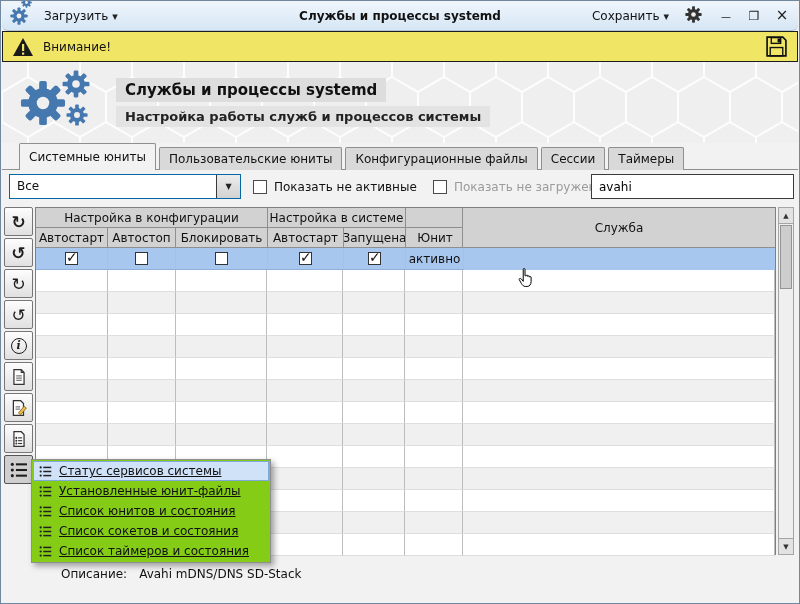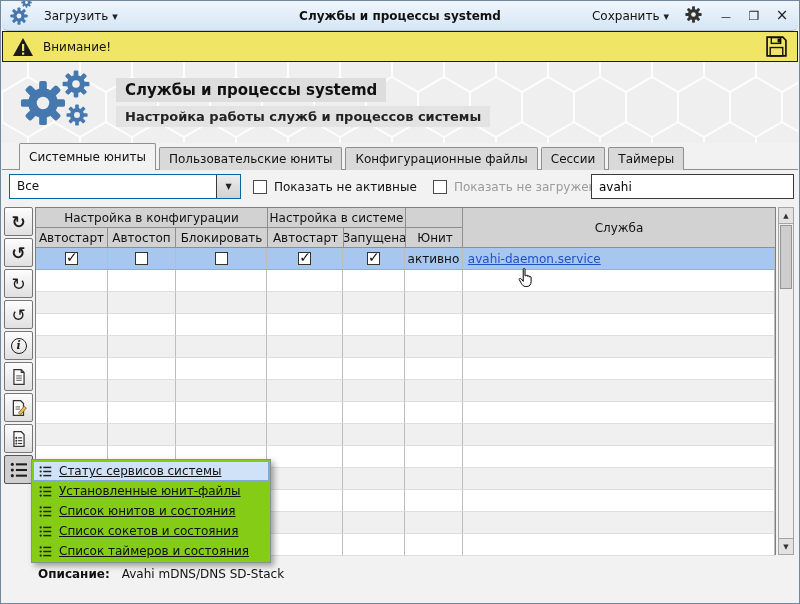--- a/index.html
+++ b/index.html
@@ -109,21 +109,21 @@
   .mi { height:20px; display:flex; align-items:center; gap:7px; padding:0 5px; border:1px solid transparent; }
   .mi.selected { background:#cfe2f8; border-color:#7fa9d9; }
   .mi svg { width:13px; height:13px; flex:none; fill:#222; }
 
   
   .cursor { position:absolute; left:517px; top:267px; z-index:20; }
 
   
   .statusbar { position:absolute; left:1px; top:560px; right:1px; height:42px; background:#f2f2f2;
     display:flex; align-items:flex-start; padding:6px 0 0 36px; }
-  .statusbar .slabel { font-weight:bold; }
+  .statusbar .slabel { font-weight:normal;margin-left:23px; }
   .statusbar .svalue { margin-left:12px; }
 </style>
 </head>
 <body>
 
 <svg width="0" height="0" style="position:absolute">
   <defs>
     <symbol id="sym-gear" viewBox="-24 -24 48 48">
       <rect x="-4" y="-23" width="8" height="46" rx="2"></rect>
       <rect x="-4" y="-23" width="8" height="46" rx="2" transform="rotate(45)"></rect>
@@ -304,23 +304,20 @@
         </div>
       <div class="td c4">
           <span class="cb checked"></span>
         </div>
       <div class="td c5">
           <span class="cb checked"></span>
         </div>
       <div class="td c6">
           <span>активно</span>
         </div>
-      <div class="td c7 left">
-          <span class="lnk">avahi-daemon.service</span>
-        </div>
     </div>
     <div class="row empty">
       <div class="td c1"></div>
         <div class="td c2"></div>
         <div class="td c3"></div>
       <div class="td c4"></div>
         <div class="td c5"></div>
         <div class="td c6"></div>
         <div class="td c7"></div>
     </div>

